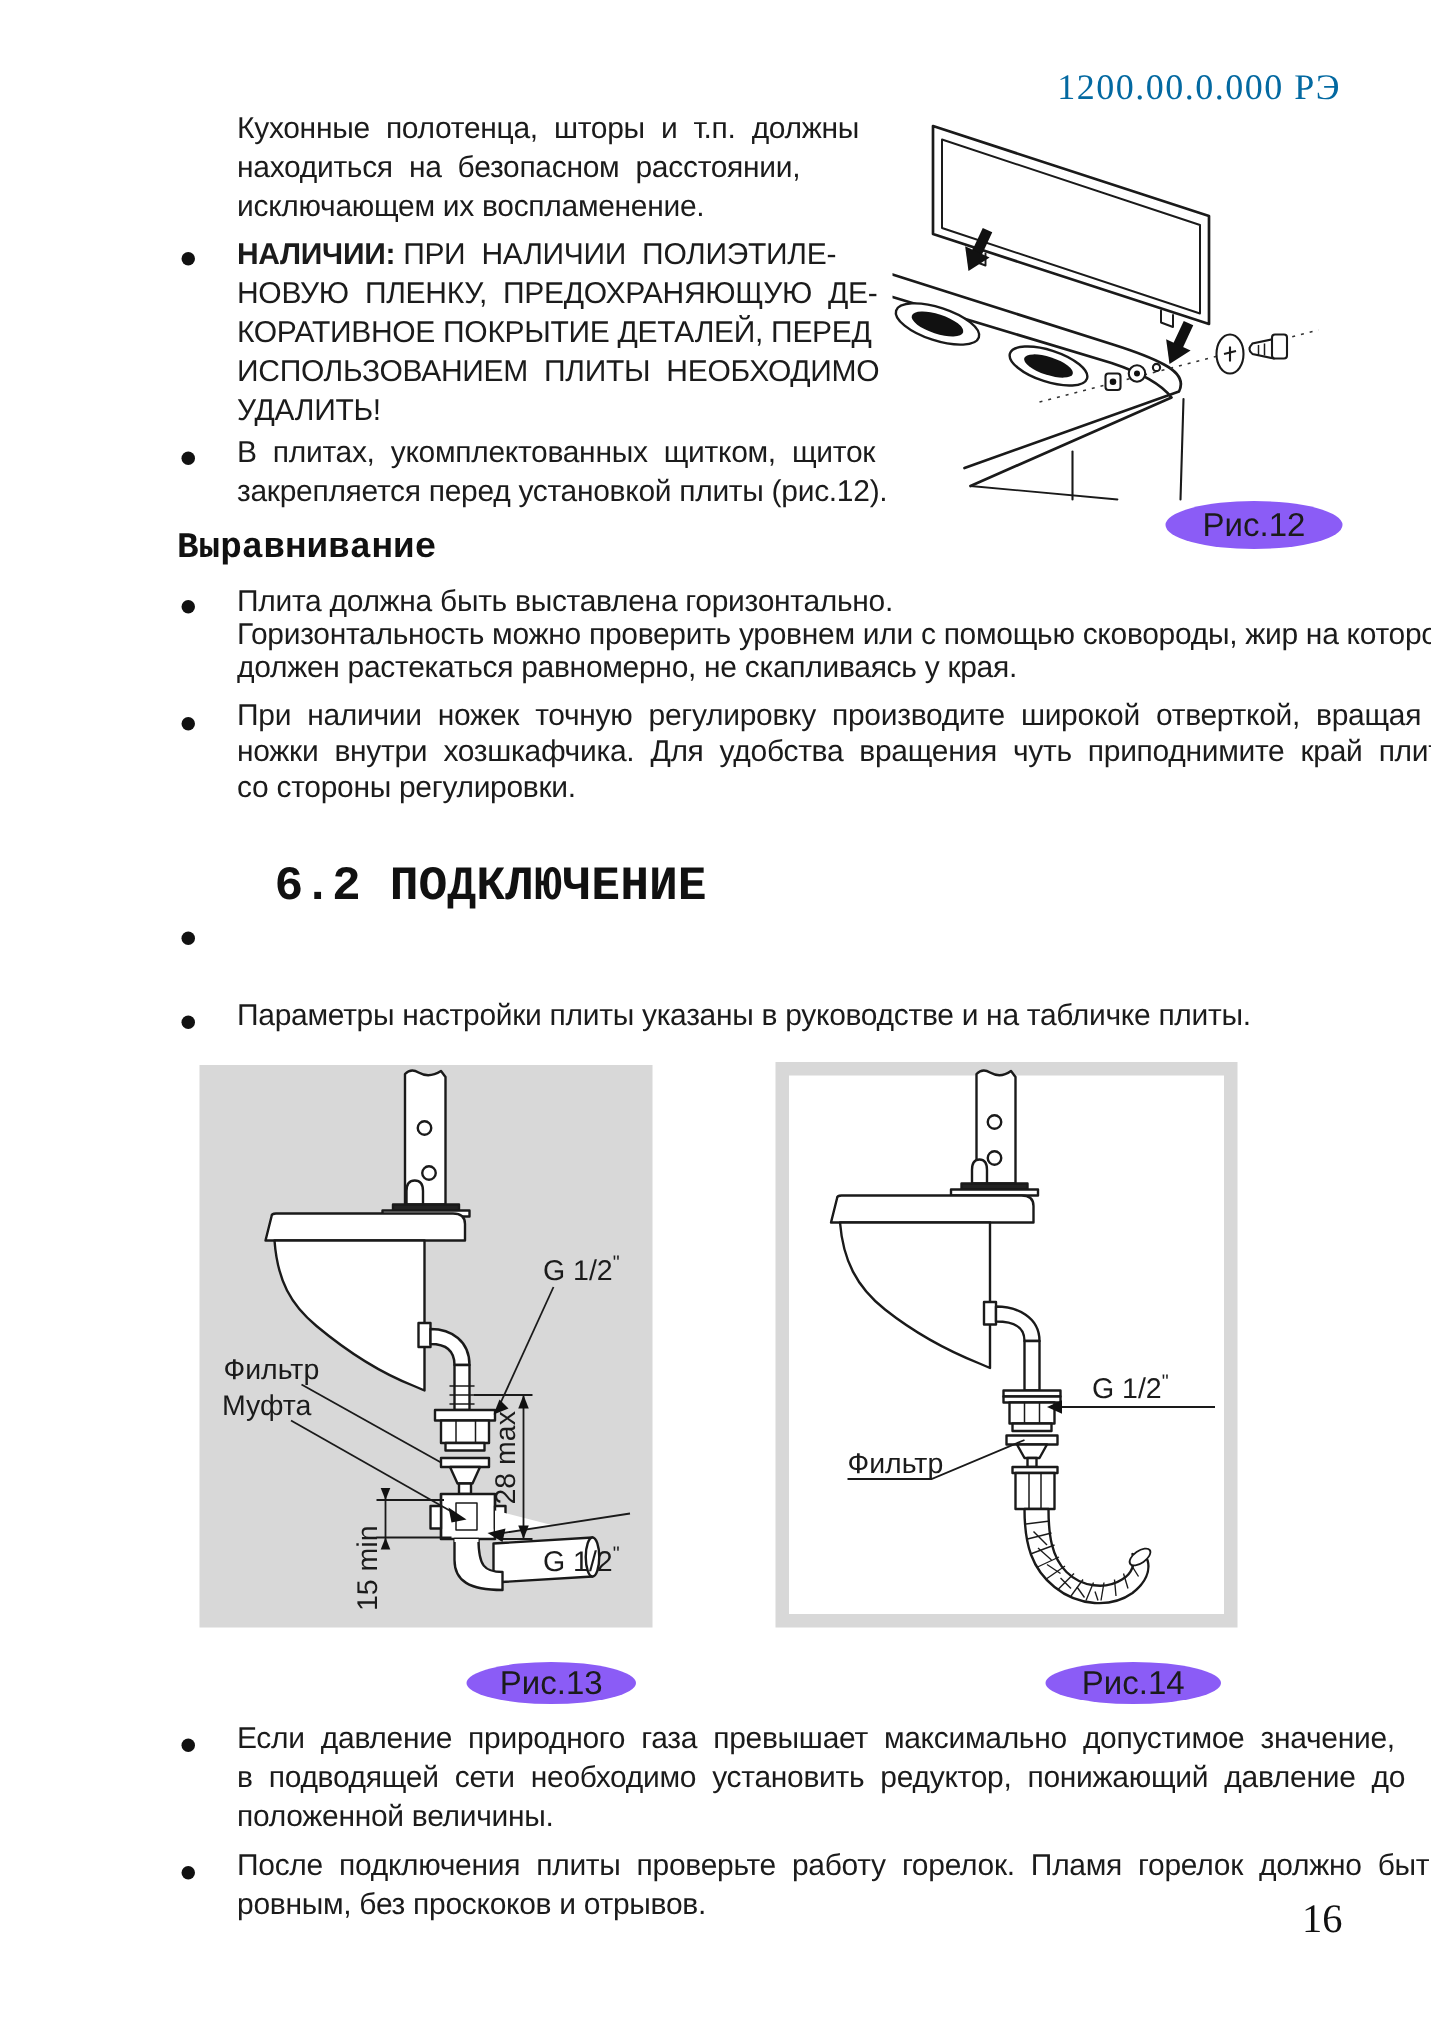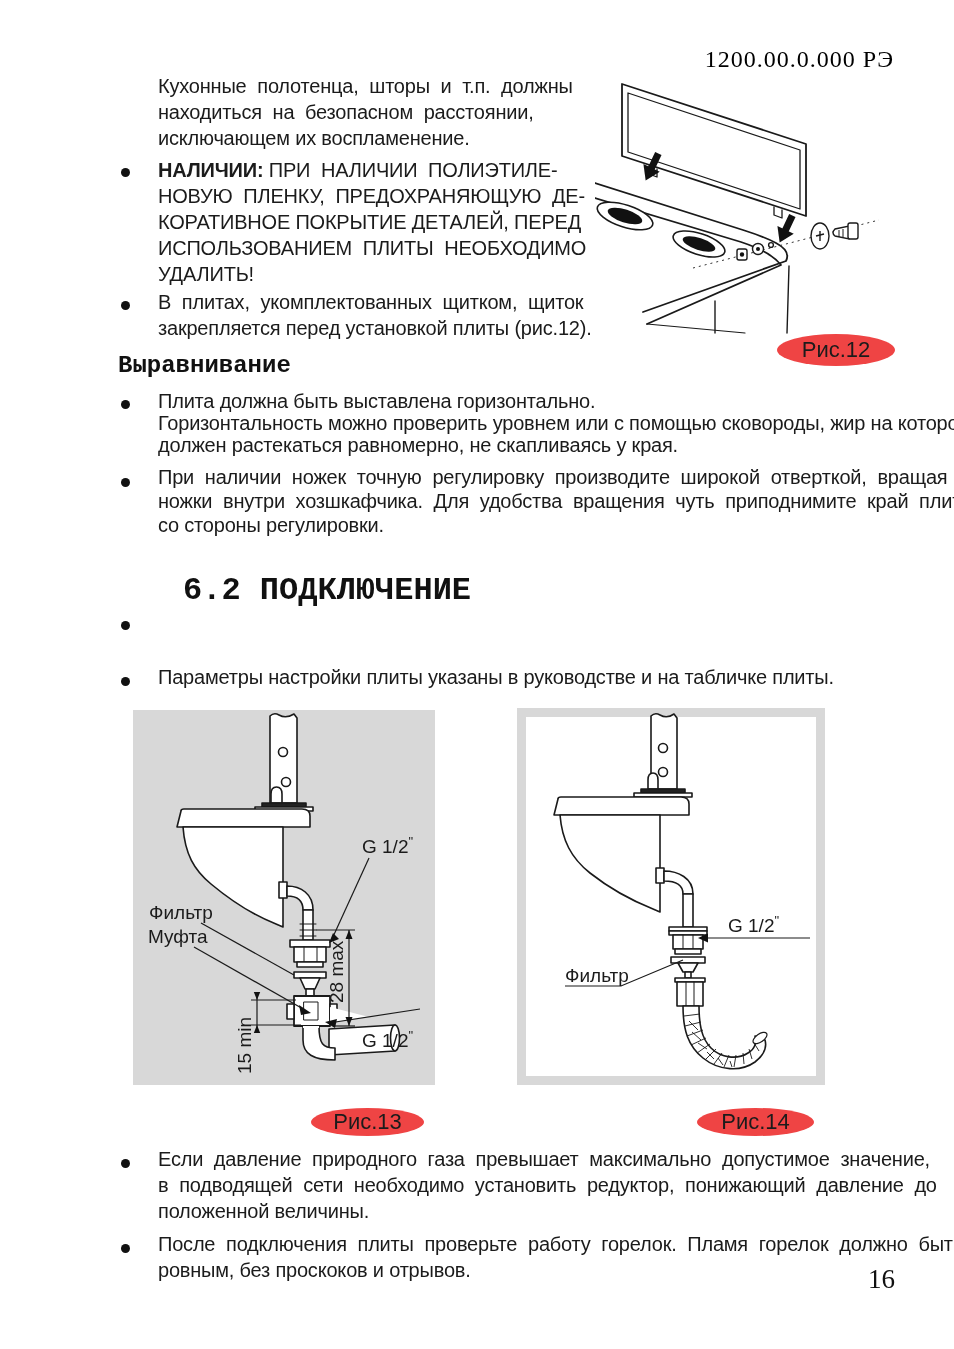--- a/index.html
+++ b/index.html
@@ -1,23 +1,23 @@
 <!DOCTYPE html>
 <html><head>
 <meta charset="utf-8">
 <style>
   html,body{margin:0;padding:0;background:#fff;}
   .page{position:relative;width:954px;height:1349px;background:#ffffff;overflow:hidden;
         font-family:"Liberation Sans",sans-serif;color:#1b1b1b;}
   .txt{position:absolute;white-space:pre;font-size:20px;line-height:26px;letter-spacing:-0.2px;}
   .docnum{position:absolute;top:46px;right:60px;font-family:"Liberation Serif",serif;
-          font-size:24px;letter-spacing:1px;color:#000000;}
+          font-size:24px;letter-spacing:1px;color:#0369a1;}
   .bullet{position:absolute;width:9px;height:9px;border-radius:50%;background:#111;}
   .h-serif{position:absolute;font-family:Liberation Mono, monospace;font-weight:bold;color:#111;white-space:pre;}
-  .cap-ellipse{position:absolute;background:#ef4444;border-radius:50%;
+  .cap-ellipse{position:absolute;background:#8b5cf6;border-radius:50%;
                display:flex;align-items:center;justify-content:center;
                font-size:22px;color:#1b1b1b;}
   .figbox-gray{position:absolute;background:#d8d8d8;}
   .figbox-frame{position:absolute;background:#ffffff;border:9px solid #d8d8d8;box-sizing:border-box;}
   .figsvg{position:absolute;}
   .pagenum{position:absolute;top:1264px;right:59px;font-family:"Liberation Serif",serif;
            font-size:27px;color:#111;}
   svg text{font-family:"Liberation Sans",sans-serif;fill:#1b1b1b;}
 </style>
 </head>

